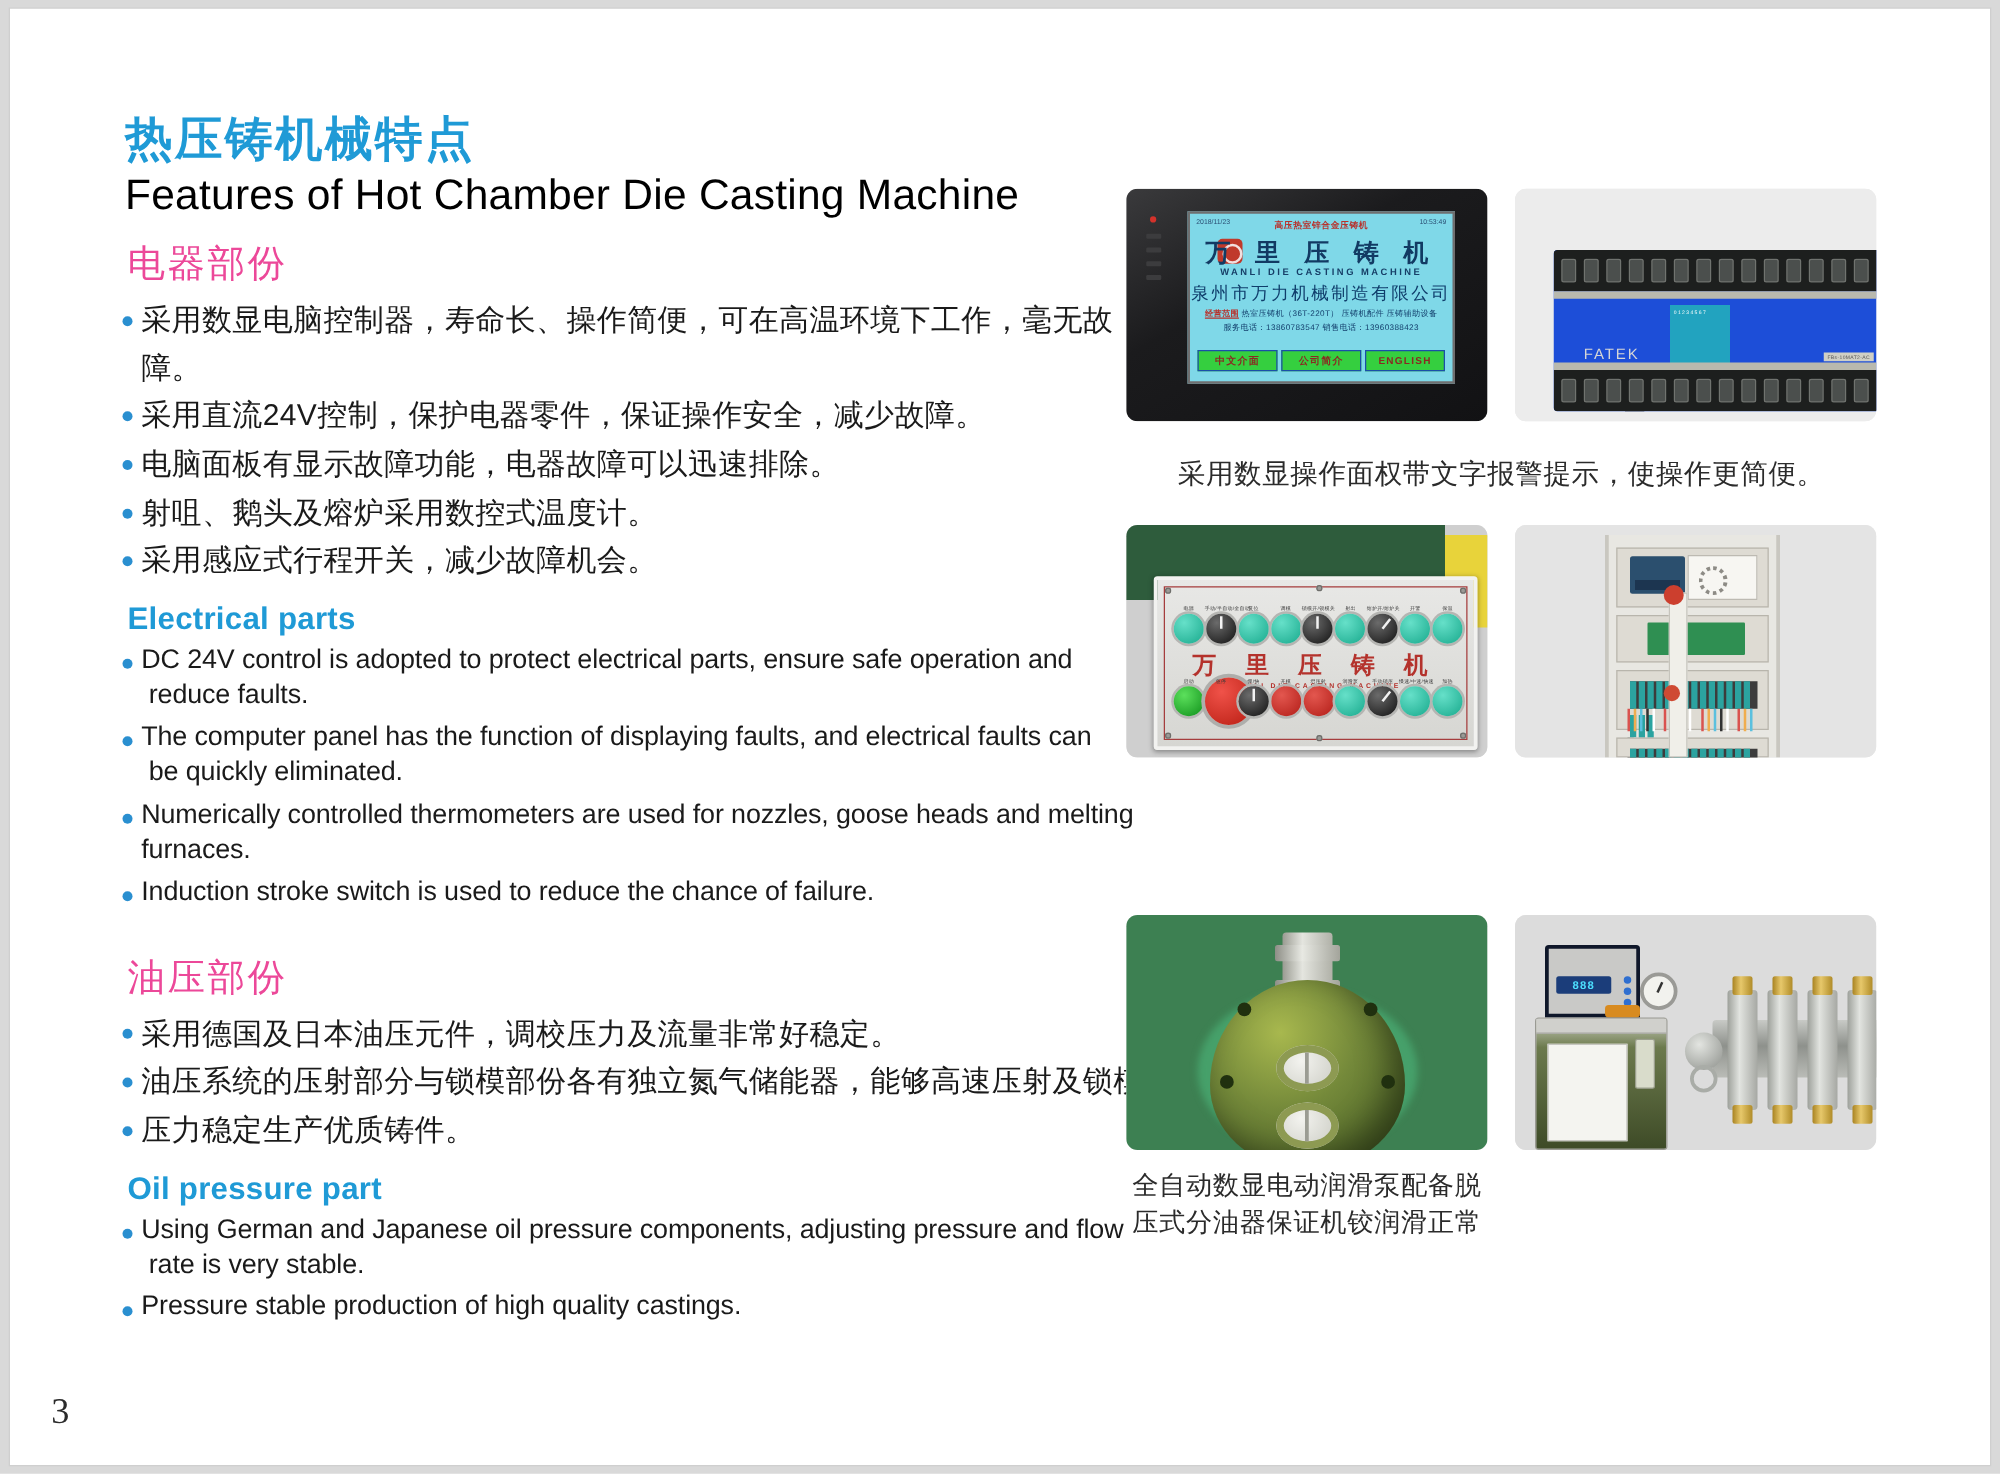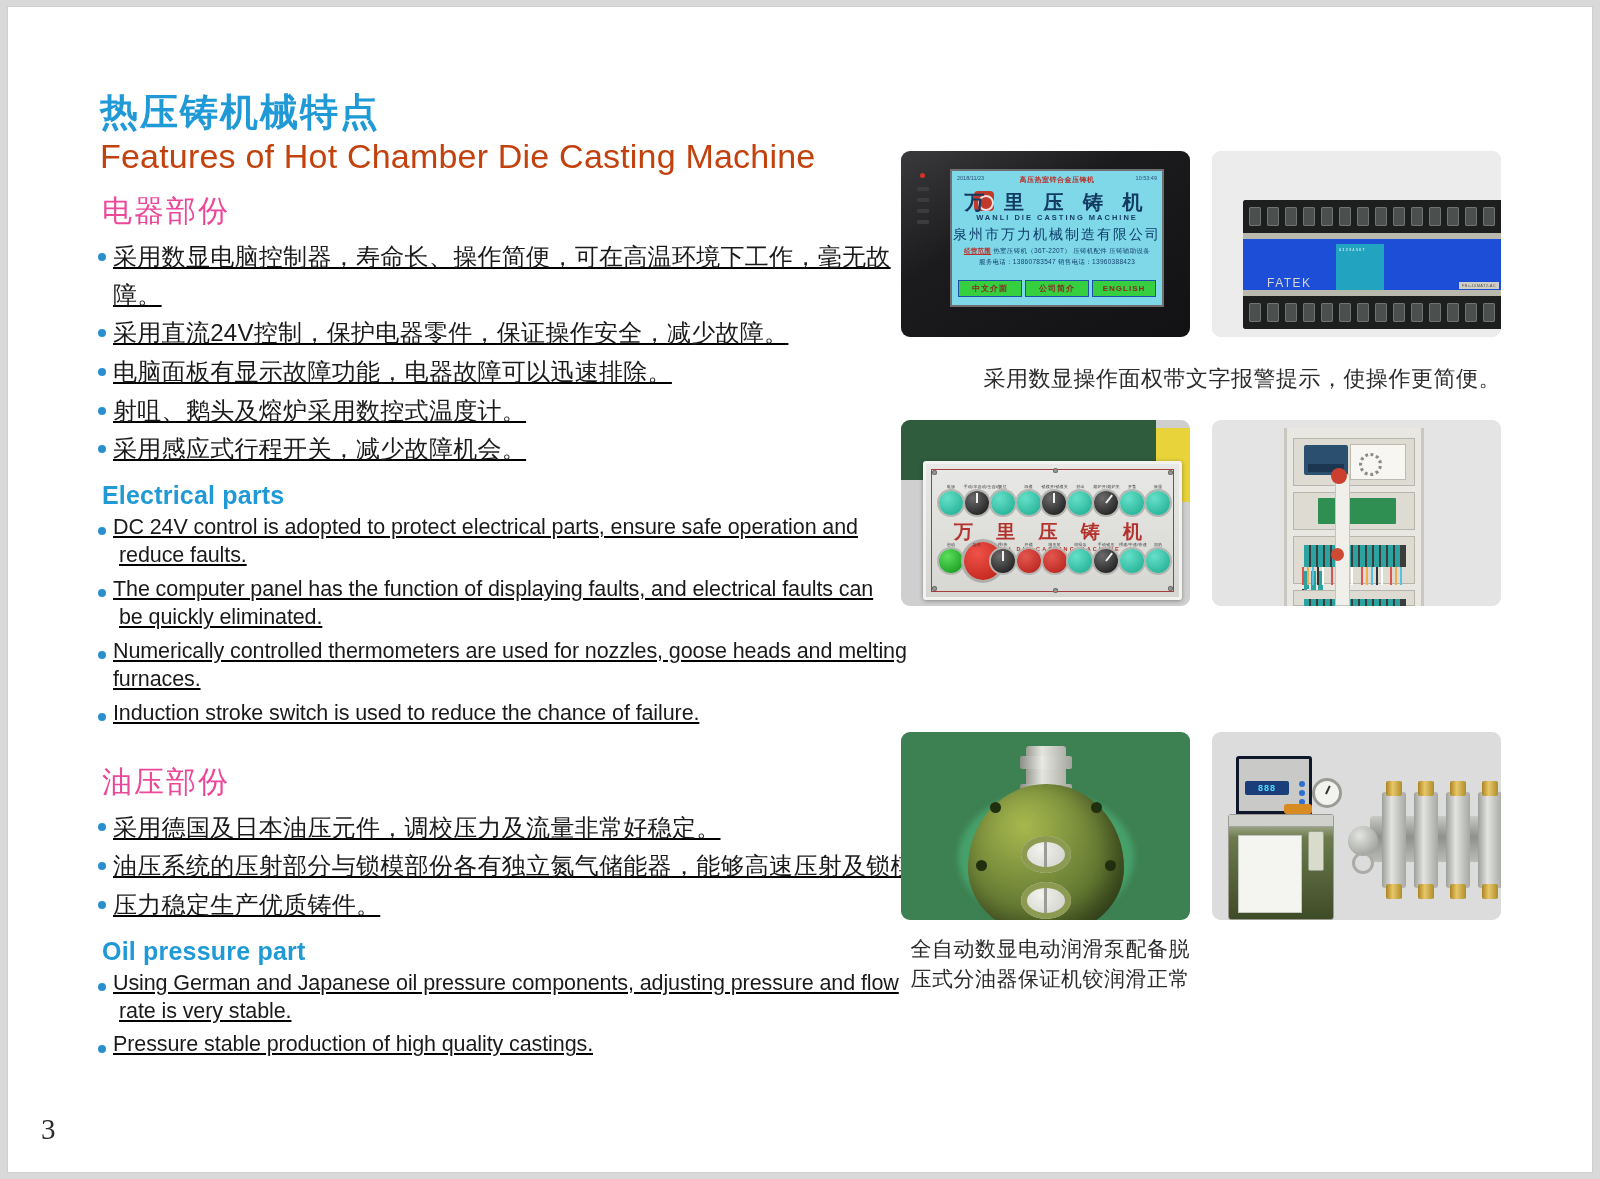--- a/index.html
+++ b/index.html
@@ -18,34 +18,34 @@
   }
 
   
   .left-col{position:absolute;left:88px;top:86px;width:820px;}
 
   .h-cn-main{
     color:#1f9ad6;font-size:38px;font-weight:bold;
     letter-spacing:2px;line-height:1.05;margin:0 0 4px 4px;
   }
   .h-en-main{
-    color:#c2410c;font-size:34px;font-weight:normal;
+    color:#000000;font-size:34px;font-weight:normal;
     letter-spacing:.2px;line-height:1.12;margin:0 0 10px 4px;
     white-space:nowrap;
   }
   .h-cn-sec{
     color:#ec4899;font-size:30px;font-weight:normal;letter-spacing:2px;
     margin:16px 0 6px 6px;
   }
   .h-en-sec{
     color:#1f9ad6;font-size:25px;font-weight:bold;letter-spacing:.2px;
     margin:13px 0 4px 6px;
   }
 
-  ul.bl{list-style:none;margin:0;padding:0;text-decoration:underline;}
+  ul.bl{list-style:none;margin:0;padding:0;}
   ul.bl li{
     position:relative;padding-left:17px;
     color:#1a1a1a;
   }
   ul.bl li::before{
     content:"";position:absolute;left:2px;top:.62em;
     width:8px;height:8px;border-radius:50%;
     background:#2a8fd0;
   }
   ul.cn li{
@@ -61,21 +61,21 @@
   
   .right-col{position:absolute;left:893px;top:144px;width:600px;}
   .photo-row{display:flex;gap:22px;}
   .photo{
     width:289px;height:186px;
     border-radius:9px;overflow:hidden;position:relative;
     background:#e7e7e7;
   }
   .photo.tall{height:188px;}
   .cap{
-    color:#2b2b2b;font-size:21px;line-height:1.42;text-align:right;
+    color:#2b2b2b;font-size:21px;line-height:1.42;text-align:center;
     letter-spacing:.5px;
   }
   .cap-wide{margin-top:26px;font-size:22px;}
   .cap-cols{display:flex;gap:22px;margin-top:14px;}
   .cap-cols .cap{width:289px;}
 
   
   .hmi-bezel{position:absolute;inset:0;background:#1d1d1f;
     background:linear-gradient(150deg,#3a3a3c 0%,#1b1b1d 38%,#121214 100%);}
   .hmi-screen{position:absolute;left:49px;top:18px;width:214px;height:138px;

